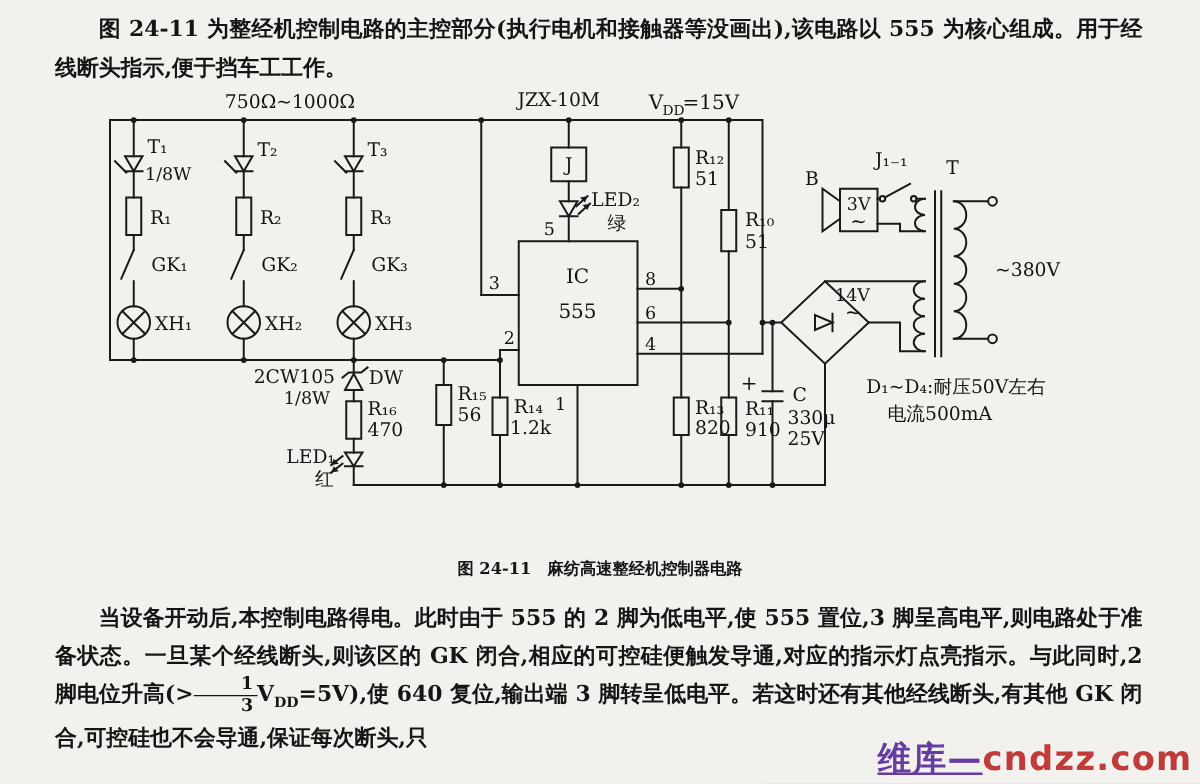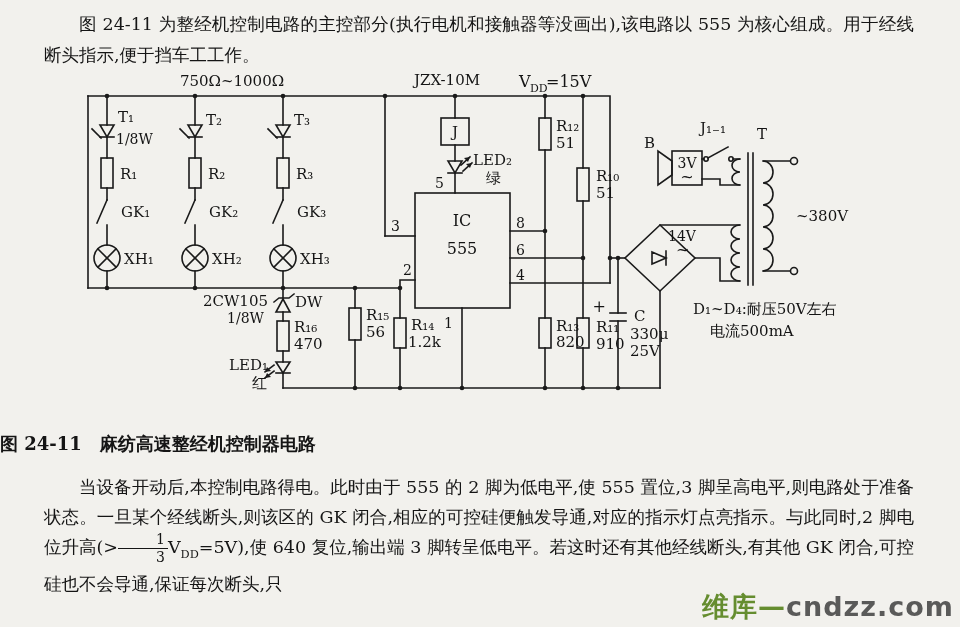--- a/index.html
+++ b/index.html
@@ -1,37 +1,37 @@
 <!DOCTYPE html>
 <html><head>
 <meta charset="utf-8">
 <style>
   html,body{margin:0;padding:0;background:#d8d6d2;}
   .page{position:relative;width:960px;height:627px;background:#f2f1ed;color:#151515;
         font-family:"DejaVu Serif","Liberation Serif",serif;overflow:hidden;}
   .intro,.body-text{margin:0;padding:0 46px 0 44px;font-size:17.5px;line-height:31px;
-        text-align:justify;text-indent:2em;}
+        text-align:justify;text-indent:2em;font-weight:bold;}
   .intro{padding-top:9px;}
   .body-text{margin-top:16px;line-height:30px;}
-  .caption{margin-top:14px;font-size:18px;font-weight:bold;}
+  .caption{margin-top:28px;text-align:center;font-size:13px;font-weight:bold;}
   svg.schematic{display:block;margin-top:2px;}
   .w{stroke:#1a1a1a;stroke-width:1.6;fill:none;stroke-linecap:square;}
   .comp{stroke:#1a1a1a;stroke-width:1.6;fill:none;}
   .solid{fill:#1a1a1a;stroke:none;}
   .dot{fill:#1a1a1a;stroke:none;}
   text{fill:#141414;font-size:15px;font-family:"DejaVu Serif","DejaVu Sans",serif;}
   .fs16{font-size:16px;} .fs14{font-size:14px;} .fs11{font-size:11px;}
   .frac{display:inline-block;vertical-align:middle;text-align:center;line-height:1.05;font-size:0.8em;}
   .frac .num{display:block;padding:0 3px 1px;border-bottom:1.3px solid #151515;margin-bottom:1px;}
   .frac .den{display:block;}
   sub{font-size:0.65em;}
   .watermark{position:absolute;right:6px;bottom:2px;font-family:"DejaVu Sans","Liberation Sans",sans-serif;
         font-weight:bold;font-size:27px;letter-spacing:1px;opacity:0.85;}
-  .wm-brand{color:#4d7c0f;}
-  .wm-domain{color:#404040;}
+  .wm-brand{color:#4c1d95;text-decoration:underline;}
+  .wm-domain{color:#b91c1c;}
 </style>
 </head>
 <body>
 
 <div class="page">
 
   <p class="intro">图 24-11 为整经机控制电路的主控部分(执行电机和接触器等没画出),该电路以 555 为核心组成。用于经线断头指示,便于挡车工工作。</p>
 
   <svg class="schematic" width="960" height="345" viewBox="0 0 960 345">
 

